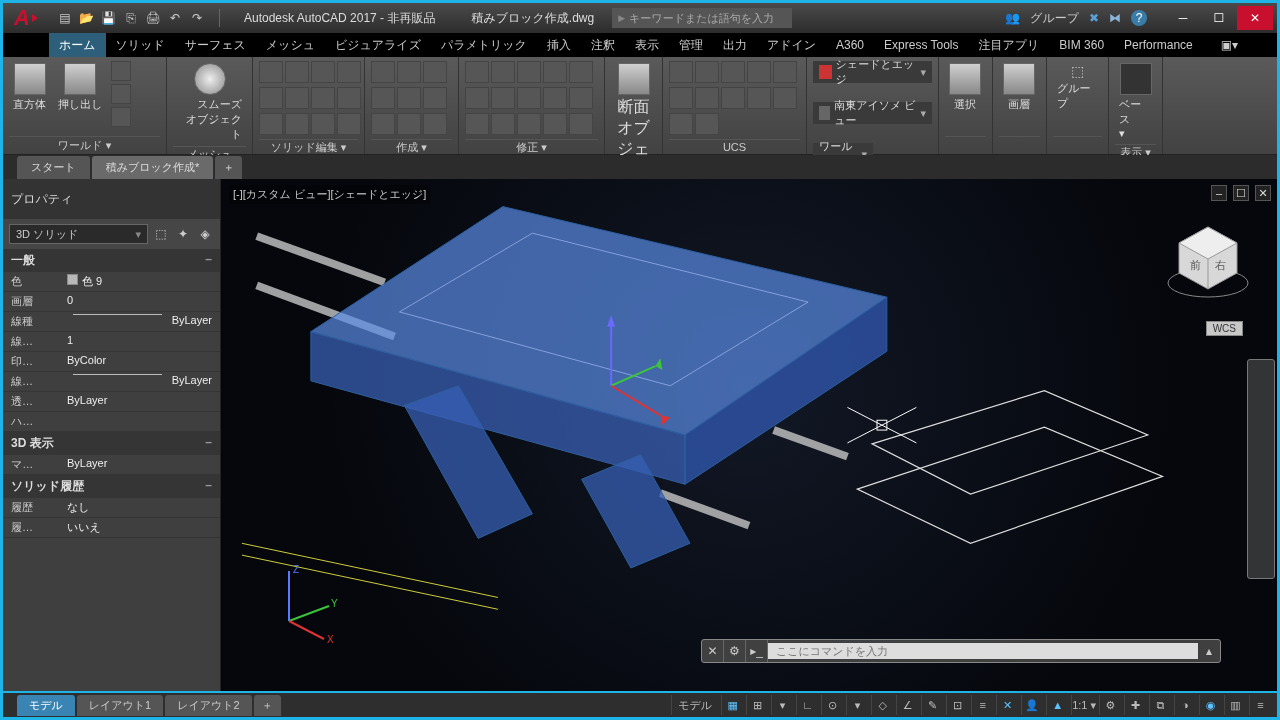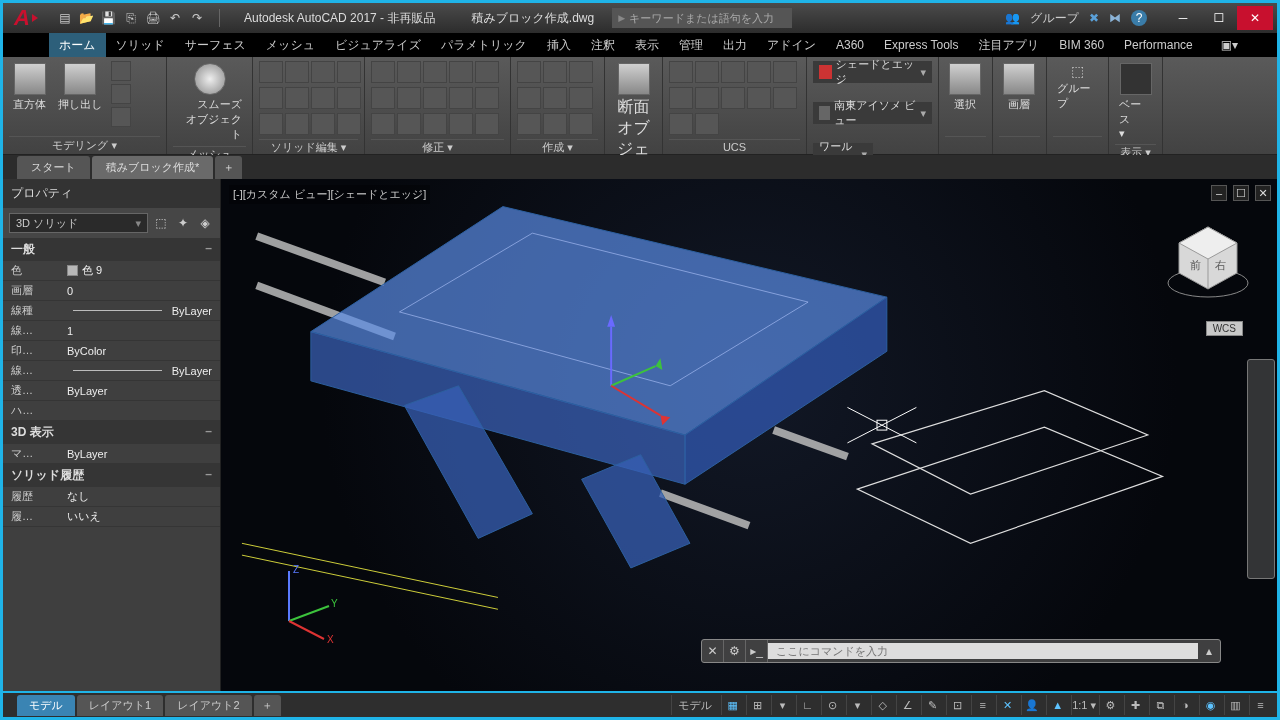--- a/index.html
+++ b/index.html
@@ -31,30 +31,30 @@
 .small-grid{display:grid; grid-template-columns:repeat(3,24px); grid-auto-rows:24px; gap:2px;}
 .small-grid span, .icon-row span{width:24px;height:22px;background:#565656;border:1px solid #444; display:flex;align-items:center;justify-content:center;font-size:10px;color:#bbb;}
 .vs-drop{background:#3a3a3a;height:22px;color:#ddd;font-size:11px;display:flex;align-items:center;padding:0 6px;gap:4px;}
 .vs-drop::after{content:"▾";margin-left:auto;color:#aaa;}
 .file-tabs{height:24px;background:#2c2c2c;display:flex;align-items:flex-end;padding-left:14px;gap:2px;}
 .ftab{background:#555;color:#ddd;font-size:11px;padding:4px 14px;border-radius:3px 3px 0 0;}
 .ftab.active{background:#6a6a6a;}
 .ftab.add{padding:4px 8px;}
 .work{flex:1;display:flex;min-height:0;}
 .prop{width:218px;background:#3f3f3f;border-right:1px solid #222;color:#ddd;font-size:11px;display:flex;flex-direction:column;}
-.prop-h{height:29px;background:#333;display:flex;align-items:center;padding:0 8px;font-size:12px;}
+.prop-h{height:40px;background:#333;display:flex;align-items:center;padding:0 8px;font-size:12px;}
 .prop-tool{background:#464646;height:30px;display:flex;align-items:center;gap:4px;padding:0 6px;}
 .prop-sel{background:#2a2a2a;border:1px solid #666;height:20px;flex:1;display:flex;align-items:center;padding:0 6px;font-size:11px;color:#ccc;}
 .prop-sel::after{content:"▾";margin-left:auto;color:#888;}
 .prop-ib{width:18px;height:18px;display:flex;align-items:center;justify-content:center;color:#ccc;font-size:12px;}
 .psec{background:#353535;padding:3px 8px;font-weight:bold;display:flex;font-size:12px;}
 .psec::after{content:"–";margin-left:auto;color:#999;}
 .prow{display:flex;padding:2px 8px;border-bottom:1px solid #353535;}
 .prow .k{width:56px;color:#ccc;}
-.prow .v{flex:1;color:#eee;display:flex;align-items:center;gap:4px;}
+.prow .v{flex:1;color:#eee;display:flex;gap:4px;}
 .swatch{width:11px;height:11px;background:#b8b8b8;border:1px solid #888;}
 .byline{height:1px;flex:1;background:#bbb;margin:0 6px;}
 .viewport{flex:1;position:relative;background:radial-gradient(circle at 50% 40%,#121826,#05070c 70%);overflow:hidden;}
 .vp-label{position:absolute;left:8px;top:6px;color:#ccc;font-size:11px;background:rgba(0,0,0,.3);padding:2px 4px;}
 .vp-ctrl{position:absolute;right:6px;top:6px;display:flex;gap:6px;color:#ddd;font-size:11px;}
 .vp-ctrl span{width:16px;height:16px;background:#222;border:1px solid #555;display:flex;align-items:center;justify-content:center;}
 .viewcube{position:absolute; right:24px; top:40px; }
 .wcs-badge{position:absolute;right:34px;top:142px;background:#c8c8c8;color:#333;font-size:10px;padding:1px 6px;border:1px solid #888;}
 .nav-bar{position:absolute;right:2px;top:180px;width:28px;height:220px;background:rgba(90,90,90,.55);border:1px solid #777;border-radius:3px;}
 .axis-small{position:absolute;left:48px;bottom:50px;}
@@ -140,21 +140,21 @@
         <div class="big-btn">
             <div class="ic"></div>
             <span>押し出し</span>
           </div>
         <div style="display:flex;flex-direction:column;gap:3px">
           <span style="width:20px;height:20px;background:#565656;border:1px solid #444"></span>
           <span style="width:20px;height:20px;background:#565656;border:1px solid #444"></span>
           <span style="width:20px;height:20px;background:#565656;border:1px solid #444"></span>
         </div>
       </div>
-      <div class="foot">モデリング ▾</div>
+      <div class="foot">ワールド ▾</div>
     </div>
     <div class="rpanel" style="width:86px">
       <div class="body" style="flex-direction:column;align-items:center">
         <div class="big-btn">
             <div class="ic" style="border-radius:50%;background:radial-gradient(#eee,#888)"></div>
             <span style="white-space:pre-line;text-align:right">スムーズ
 オブジェクト</span>
           </div>
       </div>
       <div class="foot">メッシュ</div>
@@ -171,20 +171,36 @@
             <span></span>
             <span></span>
         <span></span>
             <span></span>
             <span></span>
             <span></span>
       </div>
         </div>
       <div class="foot">ソリッド編集 ▾</div>
     </div>
+    <div class="rpanel" style="width:94px">
+      <div class="body">
+          <div class="small-grid">
+        <span></span>
+            <span></span>
+            <span></span>
+        <span></span>
+            <span></span>
+            <span></span>
+        <span></span>
+            <span></span>
+            <span></span>
+      </div>
+        </div>
+      <div class="foot">作成 ▾</div>
+    </div>
     <div class="rpanel" style="width:146px">
       <div class="body">
           <div class="small-grid" style="grid-template-columns:repeat(5,24px)">
         <span></span>
             <span></span>
             <span></span>
             <span></span>
             <span></span>
         <span></span>
             <span></span>
@@ -192,36 +208,20 @@
             <span></span>
             <span></span>
         <span></span>
             <span></span>
             <span></span>
             <span></span>
             <span></span>
       </div>
         </div>
       <div class="foot">修正 ▾</div>
-    </div>
-    <div class="rpanel" style="width:94px">
-      <div class="body">
-          <div class="small-grid">
-        <span></span>
-            <span></span>
-            <span></span>
-        <span></span>
-            <span></span>
-            <span></span>
-        <span></span>
-            <span></span>
-            <span></span>
-      </div>
-        </div>
-      <div class="foot">作成 ▾</div>
     </div>
     <div class="rpanel" style="width:58px">
       <div class="body">
           <div class="big-btn">
             <div class="ic"></div>
             <span style="white-space:pre-line;text-align:center;font-size:16px">断面オブ
 ジェクト</span>
           </div>
         </div>
       <div class="foot">断面 ▾</div>

